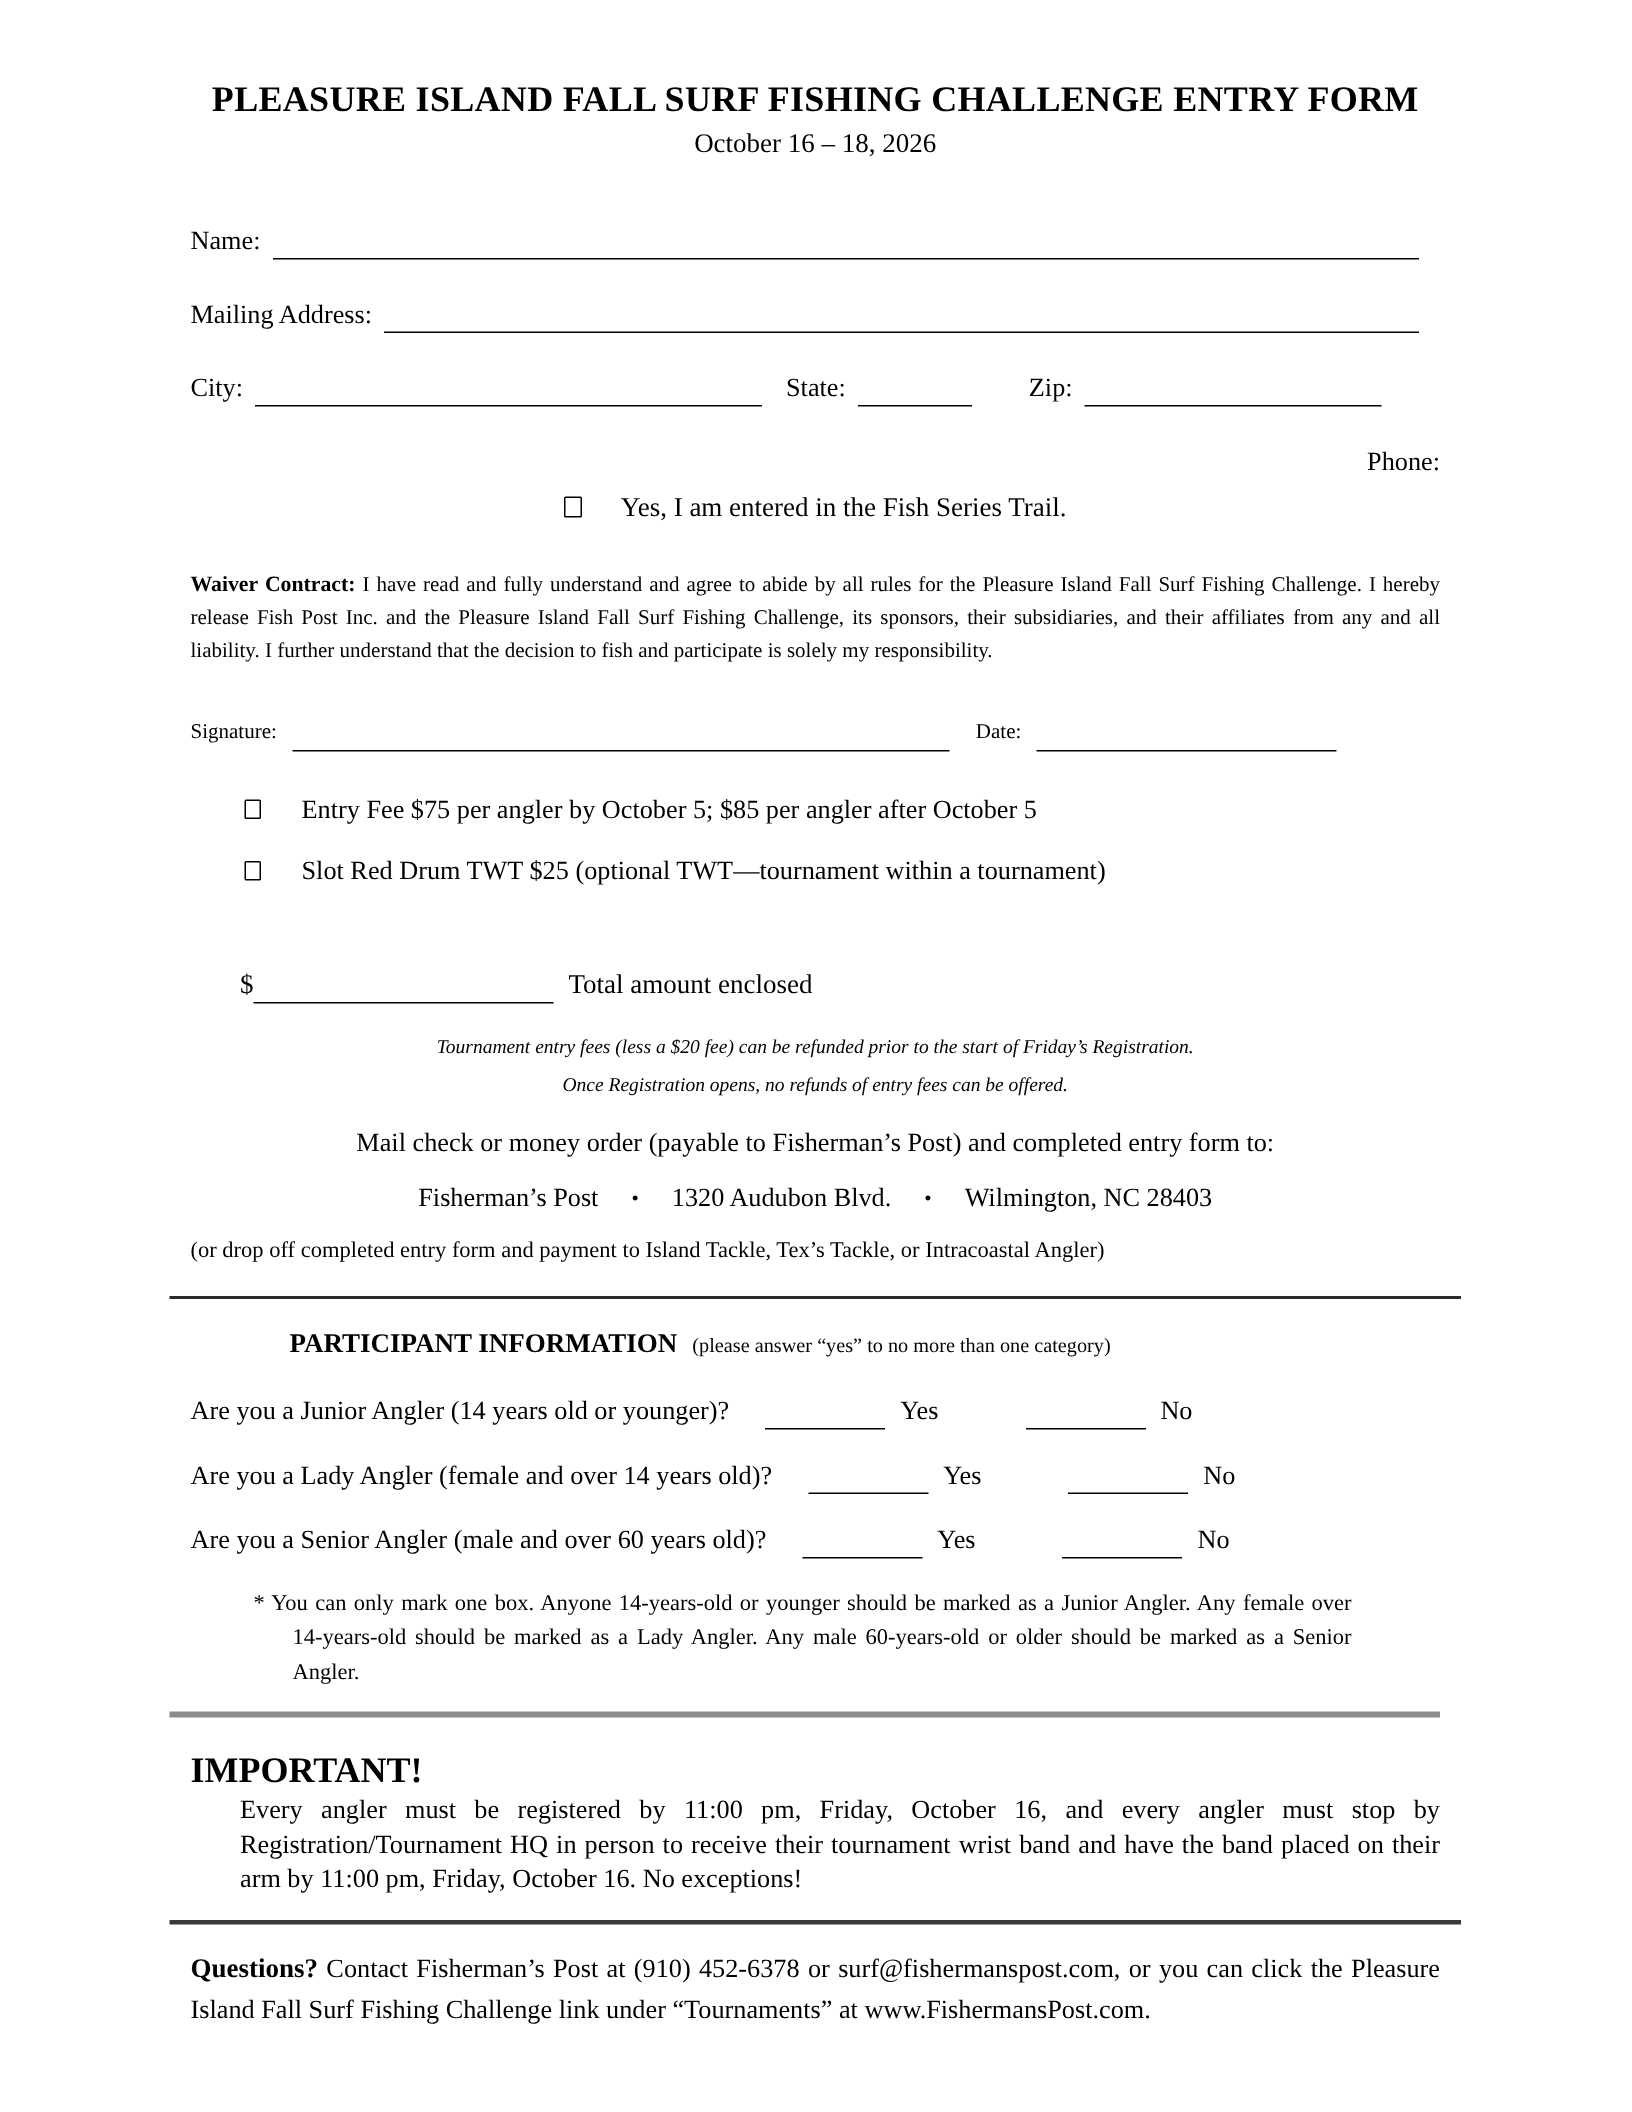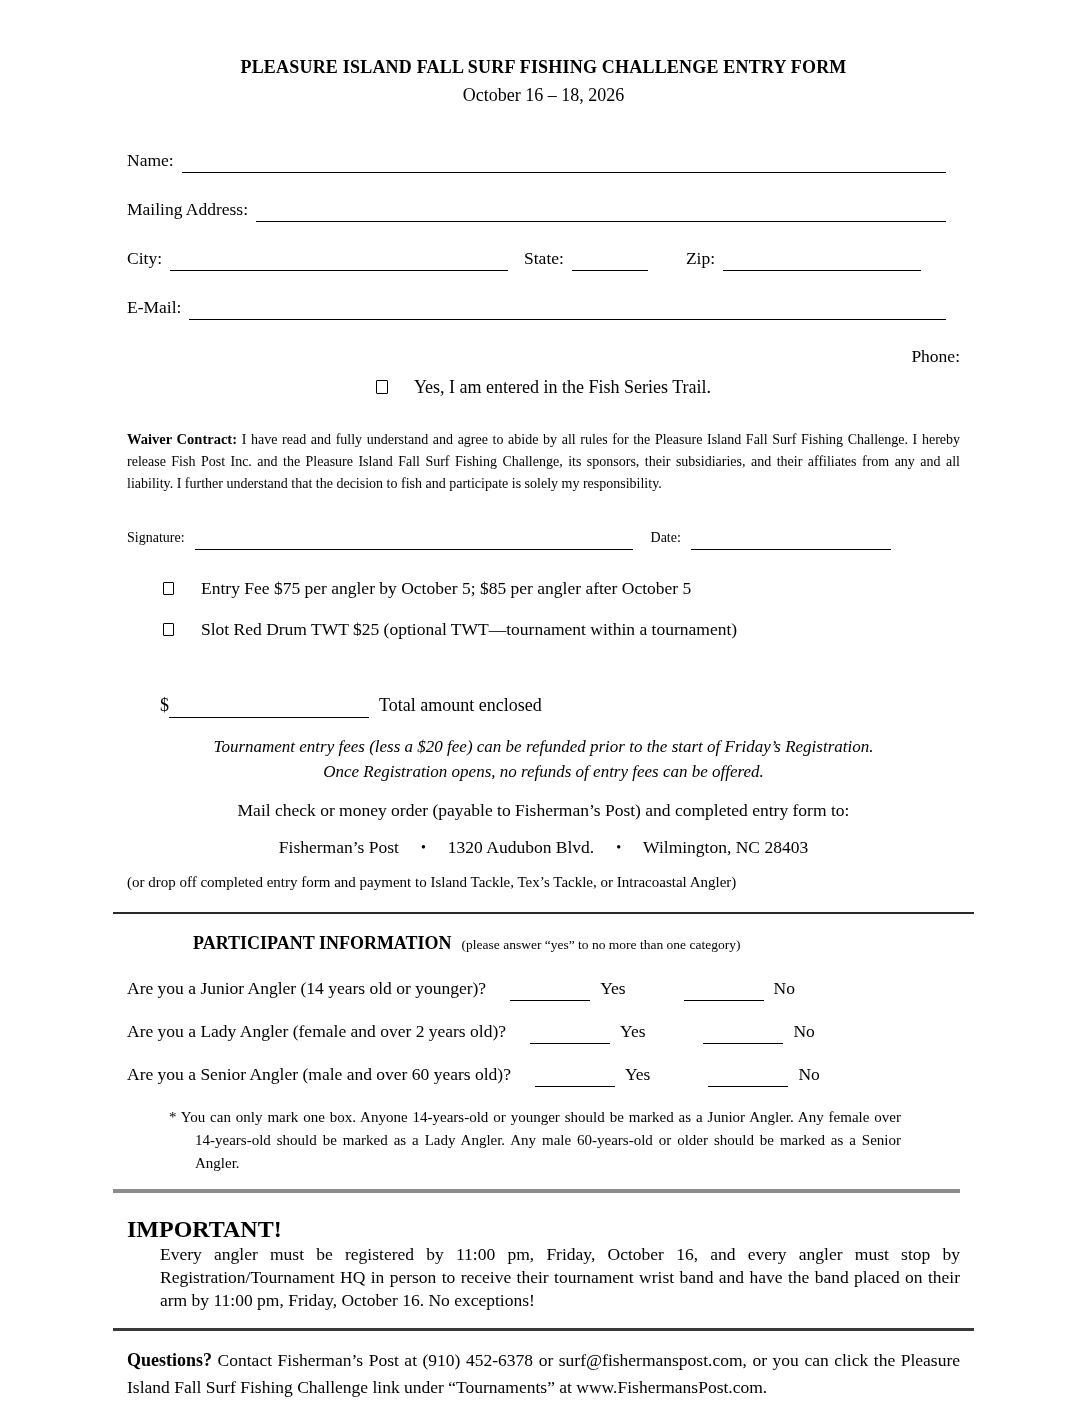--- a/index.html
+++ b/index.html
@@ -3,21 +3,21 @@
 <meta charset="utf-8">
 <style>
   html,body{margin:0;padding:0;background:#fff;}
   body{
     width:1088px;height:1408px;
     font-family:"Liberation Serif","DejaVu Serif",serif;
     color:#000;position:relative;overflow:hidden;
   }
   .page{padding:52px 128px 0 127px;width:833px;}
   .center{text-align:center;}
-  .title{font-size:18px;font-weight:bold;line-height:30px;letter-spacing:.2px;font-family:Liberation Serif, serif;}
+  .title{font-size:24px;font-weight:bold;line-height:30px;letter-spacing:.2px;font-family:Liberation Serif, serif;}
   .subtitle{font-size:18px;line-height:26px;}
 
   .fields{margin-top:40px;}
   .frow{display:flex;align-items:flex-end;font-size:17.5px;line-height:25px;margin-bottom:24px;}
   .frow .lbl{white-space:nowrap;}
   .line{border-bottom:1px solid #000;height:22px;display:inline-block;}
   .fill{flex:1;}
   .gap8{margin-left:8px;}
   .mr15{margin-right:14px;}
 
@@ -36,21 +36,21 @@
   .date-line{width:200px;margin-left:10px;margin-right:45px;}
 
   .feerow{margin-top:0;padding-left:36px;font-size:17.5px;line-height:24px;margin-bottom:17px;display:flex;align-items:baseline;}
   .feerow .cb{margin-right:27px;flex:none;align-self:center;}
   .fees{margin-top:26px;}
 
   .totalrow{margin-top:52px;padding-left:33px;font-size:18px;display:flex;align-items:flex-end;line-height:25px;}
   .total-line{width:200px;}
   .total-lbl{margin-left:10px;}
 
-  .refund{margin-top:16px;font-style:italic;font-size:17px;line-height:25px;text-align:center;}
+  .refund{margin-top:16px;font-style:italic;font-size:13px;line-height:25px;text-align:center;}
 
   .mailline{margin-top:13px;font-size:17.5px;text-align:center;line-height:26px;}
   .addrline{margin-top:11px;font-size:17.5px;text-align:center;line-height:26px;}
   .addrline .bullet{margin:0 22px;font-size:14px;vertical-align:1px;}
   .dropoff{margin-top:9px;font-size:15px;text-align:left;line-height:24px;}
 
   .rule1{border:0;border-top:2px solid #2a2a2a;margin:18px 0 0 -14px;width:861px;}
   .rule2{border:0;border-top:4px solid #8c8c8c;margin:14px 0 0 -14px;width:847px;}
   .rule3{border:0;border-top:3px solid #3a3a3a;margin:16px 0 0 -14px;width:861px;}
 
@@ -88,24 +88,20 @@
       <span class="lbl">Mailing Address:</span>
       <span class="line fill gap8 mr15"></span>
     </div>
     <div class="frow">
       <span class="lbl">City:</span>
       <span class="line gap8" style="width:338px;"></span>
       <span class="lbl" style="margin-left:16px;">State:</span>
       <span class="line gap8" style="width:76px;"></span>
       <span class="lbl" style="margin-left:38px;">Zip:</span>
       <span class="line gap8" style="width:198px;"></span>
-    </div>
-    <div class="frow">
-      <span class="lbl">E-Mail:</span>
-      <span class="line fill gap8 mr15"></span>
     </div>
     <div class="frow" style="margin-bottom:0;flex-direction:column;">
       <span class="lbl">Phone:</span>
       <span class="line fill gap8 mr15"></span>
     </div>
   </div>
 
   <div class="surfrow">
     <span class="cb"></span><span>Yes, I am entered in the Fish Series Trail.</span>
   </div>
@@ -157,21 +153,21 @@
   </div>
 
   <div class="qrow">
     <span>Are you a Junior Angler (14 years old or younger)?</span>
     <span class="line q-line1"></span>
     <span class="yn">Yes</span>
     <span class="line q-line2"></span>
     <span class="yn">No</span>
   </div>
   <div class="qrow">
-    <span>Are you a Lady Angler (female and over 2 years old)?</span>
+    <span>Are you a Lady Angler (female and over 14 years old)?</span>
     <span class="line q-line1"></span>
     <span class="yn">Yes</span>
     <span class="line q-line2"></span>
     <span class="yn">No</span>
   </div>
   <div class="qrow">
     <span>Are you a Senior Angler (male and over 60 years old)?</span>
     <span class="line q-line1"></span>
     <span class="yn">Yes</span>
     <span class="line q-line2"></span>

